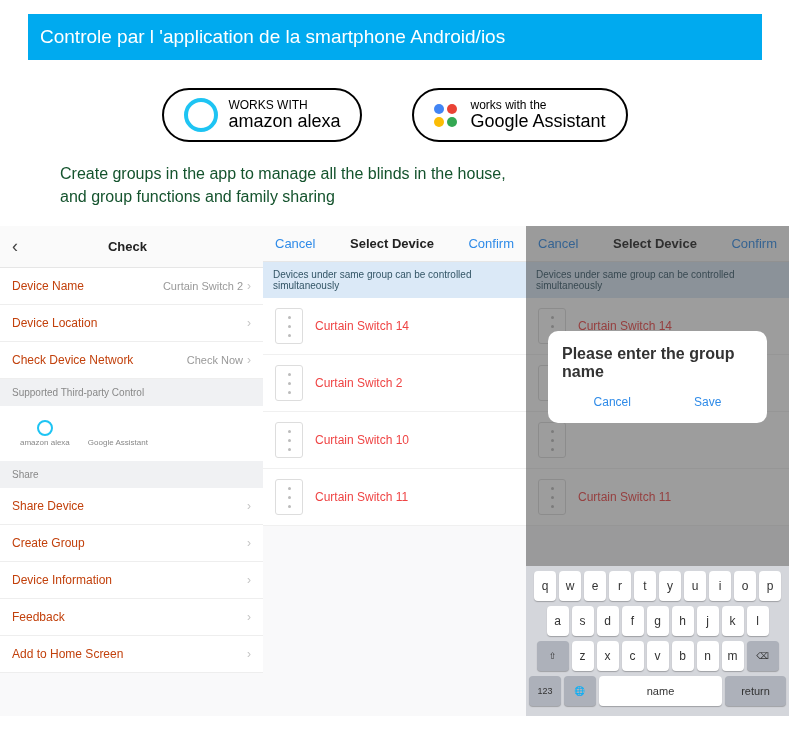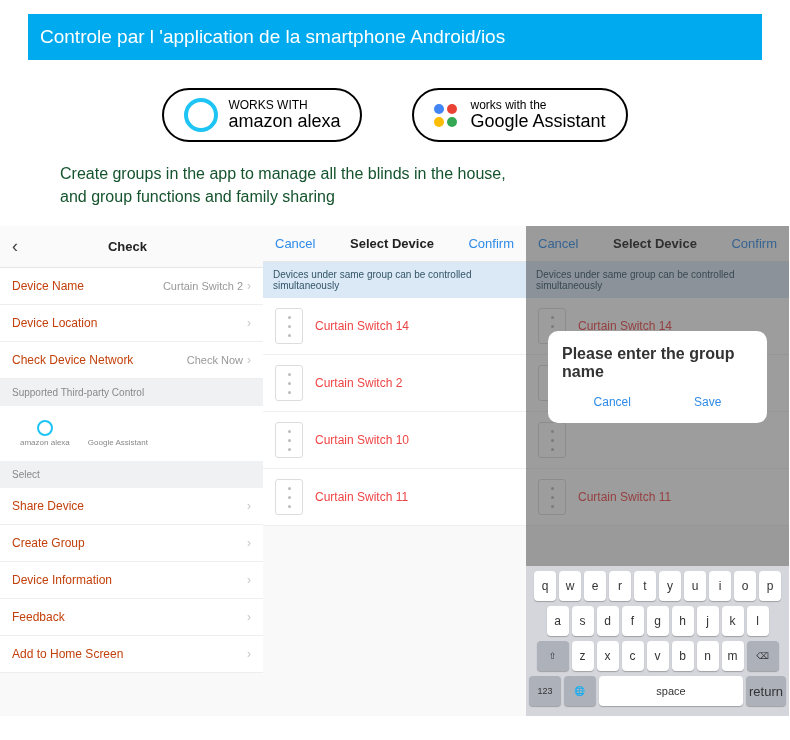--- a/index.html
+++ b/index.html
@@ -49,21 +49,21 @@
 .dialog-title { font-size: 16px; font-weight: 700; text-align: left; margin-bottom: 12px; }
 .dialog-input { width: 100%; border: 1px solid #ddd; padding: 5px 6px; font-size: 10px; border-radius: 2px; }
 .dialog-btns { display: flex; justify-content: space-around; margin-top: 14px; }
 .dialog-btns span { color: #2f8be8; font-size: 12px; }
 
 .kb { position: absolute; bottom: 0; left: 0; right: 0; background: #d4d6db; padding: 5px 3px; }
 .kb-row { display: flex; justify-content: center; gap: 3px; margin-bottom: 5px; }
 .key { background: #fff; border-radius: 4px; width: 22px; height: 30px; display: flex; align-items: center; justify-content: center; font-size: 12px; box-shadow: 0 1px 1px rgba(0,0,0,.25); }
 .key.wide { width: 32px; background: #adb1ba; font-size: 9px; }
 .key.space { flex: 1; font-size: 11px; }
-.key.ret { width: 40px; background: #adb1ba; font-size: 13px; }
+.key.ret { width: 61px; background: #adb1ba; font-size: 11px; }
 .back-arrow { font-size: 18px; color: #444; }
 </style>
 </head>
 <body>
 
 <div class="banner">Controle par l 'application de la smartphone Android/ios</div>
 
 <div class="badges">
   <div class="badge">
     <div class="alexa-icon"></div>
@@ -119,21 +119,21 @@
     <div class="sect-label">Supported Third-party Control</div>
     <div class="others-row" style="padding:14px 20px;">
       <div class="ocard"><div class="alexa-s"></div><span>amazon alexa</span></div>
       <div class="ocard"><div class="gasst-s">
             <span class="b"></span>
             <span class="r"></span>
             <span class="y"></span>
             <span class="g"></span>
           </div><span>Google Assistant</span></div>
     </div>
-    <div class="sect-label">Select</div>
+    <div class="sect-label">Share</div>
     <div class="list-row">
         <span class="lbl">Share Device</span>
         <span class="chev">›</span>
       </div>
     <div class="list-row">
         <span class="lbl">Create Group</span>
         <span class="chev">›</span>
       </div>
     <div class="list-row">
         <span class="lbl">Device Information</span>
@@ -272,19 +272,19 @@
             <div class="key">v</div>
             <div class="key">b</div>
             <div class="key">n</div>
             <div class="key">m</div>
           </div>
         <div class="key wide">⌫</div>
       </div>
       <div class="kb-row">
         <div class="key wide">123</div>
         <div class="key wide">🌐</div>
-        <div class="key space">space</div>
+        <div class="key space">name</div>
         <div class="key ret">return</div>
       </div>
     </div>
   </div>
 
 </div>
 
 </body></html>

